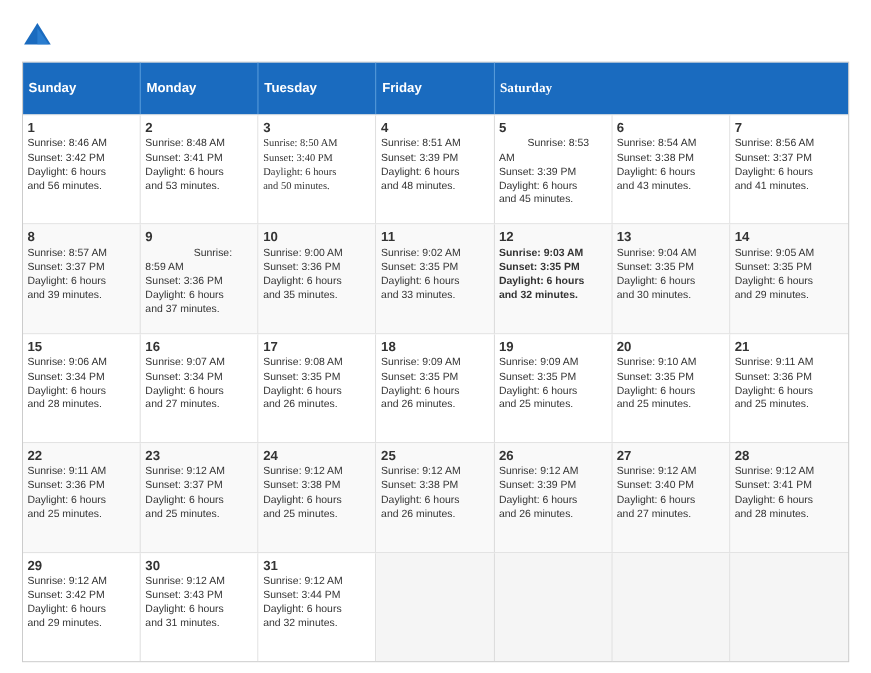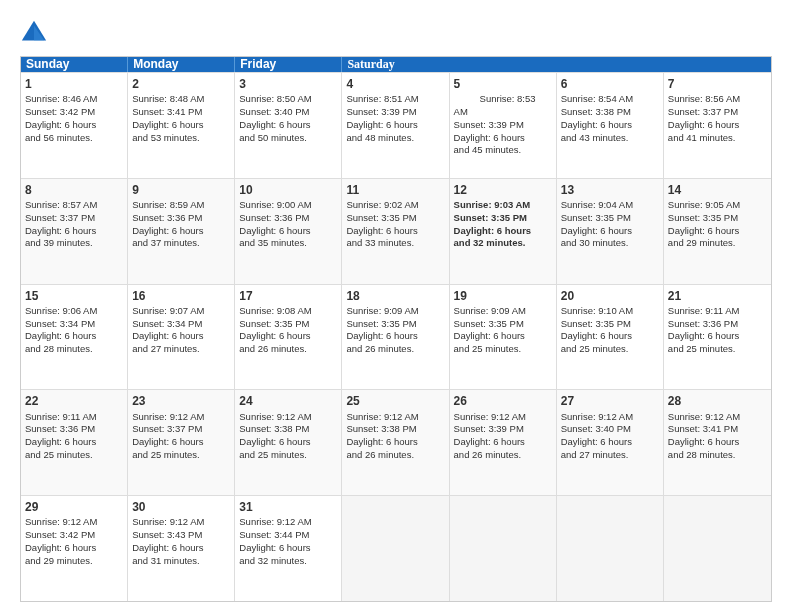--- a/index.html
+++ b/index.html
@@ -63,21 +63,21 @@
     }
     .cal-header-row {
       display: grid;
       grid-template-columns: repeat(7, 1fr);
       background: #1a6bbf;
     }
     .cal-header-cell {
       color: #fff;
       font-size: 12px;
       font-weight: bold;
-      padding: 0 5px;
+      padding: 16px 5px;
       border-right: 1px solid #5599d9;
       text-align: left;
     }
     .cal-header-cell:last-child { border-right: none; font-family: Liberation Serif, serif; }
     .cal-body {
       flex: 1;
       display: flex;
       flex-direction: column;
     }
     .cal-row {
@@ -124,34 +124,35 @@
     <div class="title-block">
       <h1></h1>
       <h2></h2>
     </div>
   </div>
 
   <div class="calendar">
     <div class="cal-header-row" id="cal-header">
         <div class="cal-header-cell">Sunday</div>
         <div class="cal-header-cell">Monday</div>
+        <div class="cal-header-cell">Tuesday</div>
         <div class="cal-header-cell">Friday</div>
         <div class="cal-header-cell">Saturday</div>
       </div>
     <div class="cal-body" id="cal-body">
         <div class="cal-row">
           <div class="cal-cell"><span class="day-num">1</span><span style="white-space: pre-line;">Sunrise: 8:46 AM
 Sunset: 3:42 PM
 Daylight: 6 hours
 and 56 minutes.</span></div>
           <div class="cal-cell"><span class="day-num">2</span><span style="white-space: pre-line;">Sunrise: 8:48 AM
 Sunset: 3:41 PM
 Daylight: 6 hours
 and 53 minutes.</span></div>
-          <div class="cal-cell"><span class="day-num">3</span><span style="white-space: pre-line;">Sunrise: 8:50 AM
+          <div class="cal-cell"><span class="day-num">3</span><span style="white-space: pre-line; font-family: Liberation Serif, serif;">Sunrise: 8:50 AM
 Sunset: 3:40 PM
 Daylight: 6 hours
 and 50 minutes.</span></div>
           <div class="cal-cell"><span class="day-num">4</span><span style="white-space: pre-line;">Sunrise: 8:51 AM
 Sunset: 3:39 PM
 Daylight: 6 hours
 and 48 minutes.</span></div>
           <div class="cal-cell"><span class="day-num">5</span><span style="white-space: pre-line; margin-left: 26px;">Sunrise: 8:53 AM
 Sunset: 3:39 PM
 Daylight: 6 hours
@@ -163,21 +164,21 @@
           <div class="cal-cell"><span class="day-num">7</span><span style="white-space: pre-line;">Sunrise: 8:56 AM
 Sunset: 3:37 PM
 Daylight: 6 hours
 and 41 minutes.</span></div>
         </div>
         <div class="cal-row">
           <div class="cal-cell"><span class="day-num">8</span><span style="white-space: pre-line;">Sunrise: 8:57 AM
 Sunset: 3:37 PM
 Daylight: 6 hours
 and 39 minutes.</span></div>
-          <div class="cal-cell"><span class="day-num">9</span><span style="white-space: pre-line;">Sunrise: 8:59 AM
+          <div class="cal-cell"><span class="day-num">9</span><span style="white-space: pre-line; margin-left: 44px;">Sunrise: 8:59 AM
 Sunset: 3:36 PM
 Daylight: 6 hours
 and 37 minutes.</span></div>
           <div class="cal-cell"><span class="day-num">10</span><span style="white-space: pre-line;">Sunrise: 9:00 AM
 Sunset: 3:36 PM
 Daylight: 6 hours
 and 35 minutes.</span></div>
           <div class="cal-cell"><span class="day-num">11</span><span style="white-space: pre-line;">Sunrise: 9:02 AM
 Sunset: 3:35 PM
 Daylight: 6 hours

